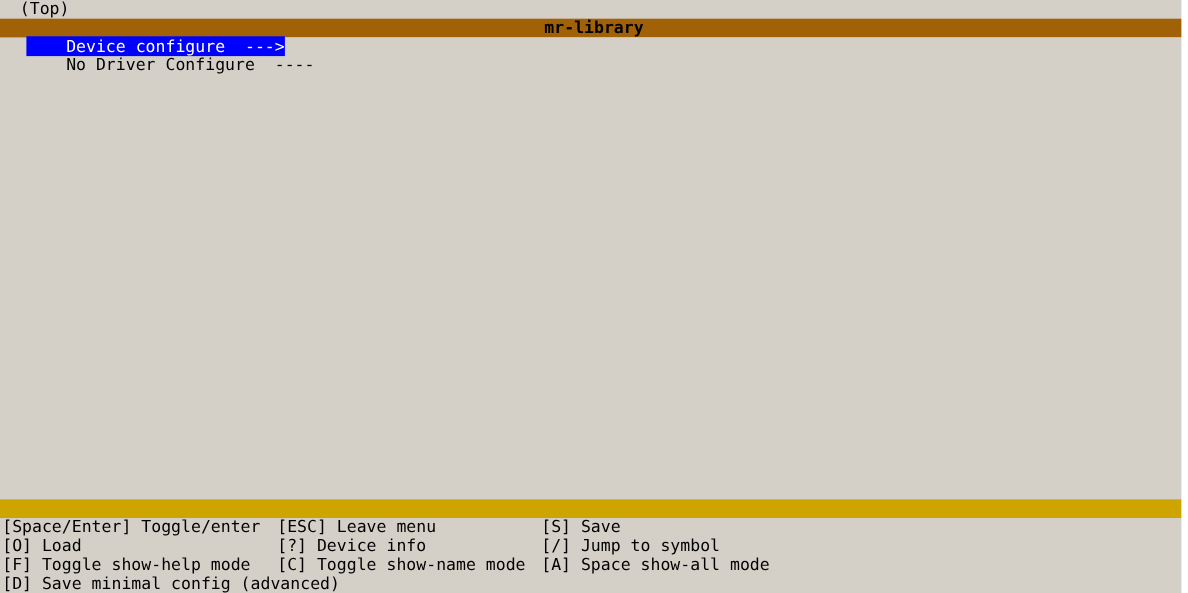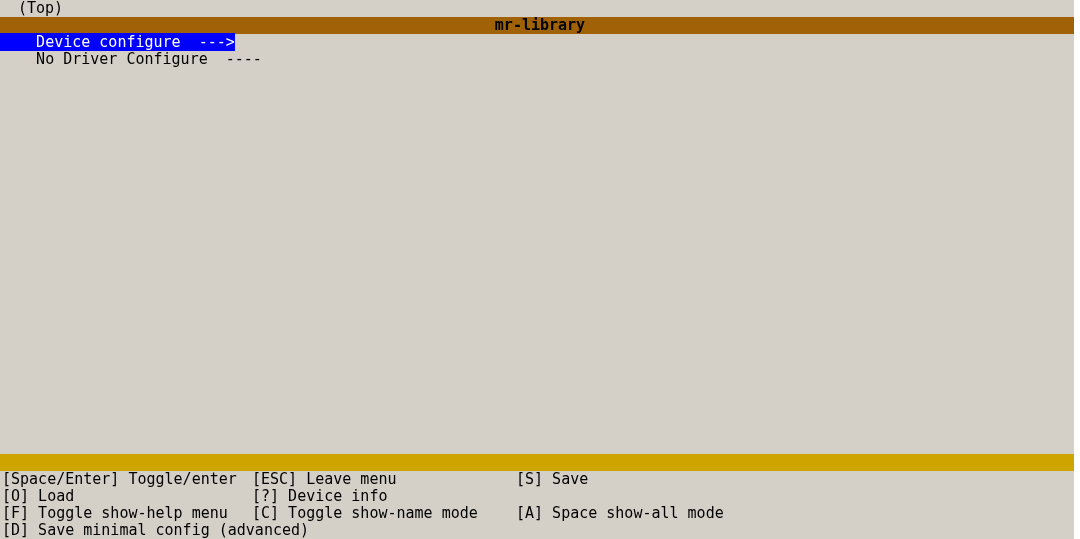--- a/index.html
+++ b/index.html
@@ -26,20 +26,21 @@
     .titlebar {
       background: #a16207;
       color: #000;
       text-align: center;
       font-weight: bold;
       height: 17px;
     }
     .menu-area {
       background: #d4d0c8;
       color: #000;
+      margin-left: 24px;
     }
     .menu-item {
       white-space: pre;
       height: 17px;
     }
     .menu-item.selected {
       display: inline-block;
     }
     .menu-item.selected .sel-bg {
       background: #0000ff;
@@ -63,21 +64,21 @@
       padding: 0 2px;
       height: 68px;
     }
     .help-row {
       display: flex;
       height: 17px;
       white-space: pre;
     }
     .help-col1 { width: 250px; }
     .help-col2 { width: 240px; }
-    .help-col3 { flex: 1; margin-left: 24px; }
+    .help-col3 { flex: 1; }
     .rightedge {
       position: absolute;
       right: 0;
       top: 0;
       bottom: 0;
       width: 6px;
       background: #fff;
     }
   </style>
 </head>
@@ -100,23 +101,24 @@
 
 <div class="help-area">
   <div class="help-row">
     <span class="help-col1">[Space/Enter] Toggle/enter</span>
     <span class="help-col2">[ESC] Leave menu</span>
     <span class="help-col3">[S] Save</span>
   </div>
   <div class="help-row">
     <span class="help-col1">[O] Load</span>
     <span class="help-col2">[?] Device info</span>
+    <span class="help-col3">[/] Jump to symbol</span>
   </div>
   <div class="help-row">
-    <span class="help-col1">[F] Toggle show-help menu</span>
+    <span class="help-col1">[F] Toggle show-help mode</span>
     <span class="help-col2">[C] Toggle show-name mode</span>
     <span class="help-col3">[A] Space show-all mode</span>
   </div>
   <div class="help-row">
     <span class="help-col2">[D] Save minimal config (advanced)</span>
     <span class="help-col3"></span>
   </div>
 </div>
 
 <div class="rightedge"></div>

